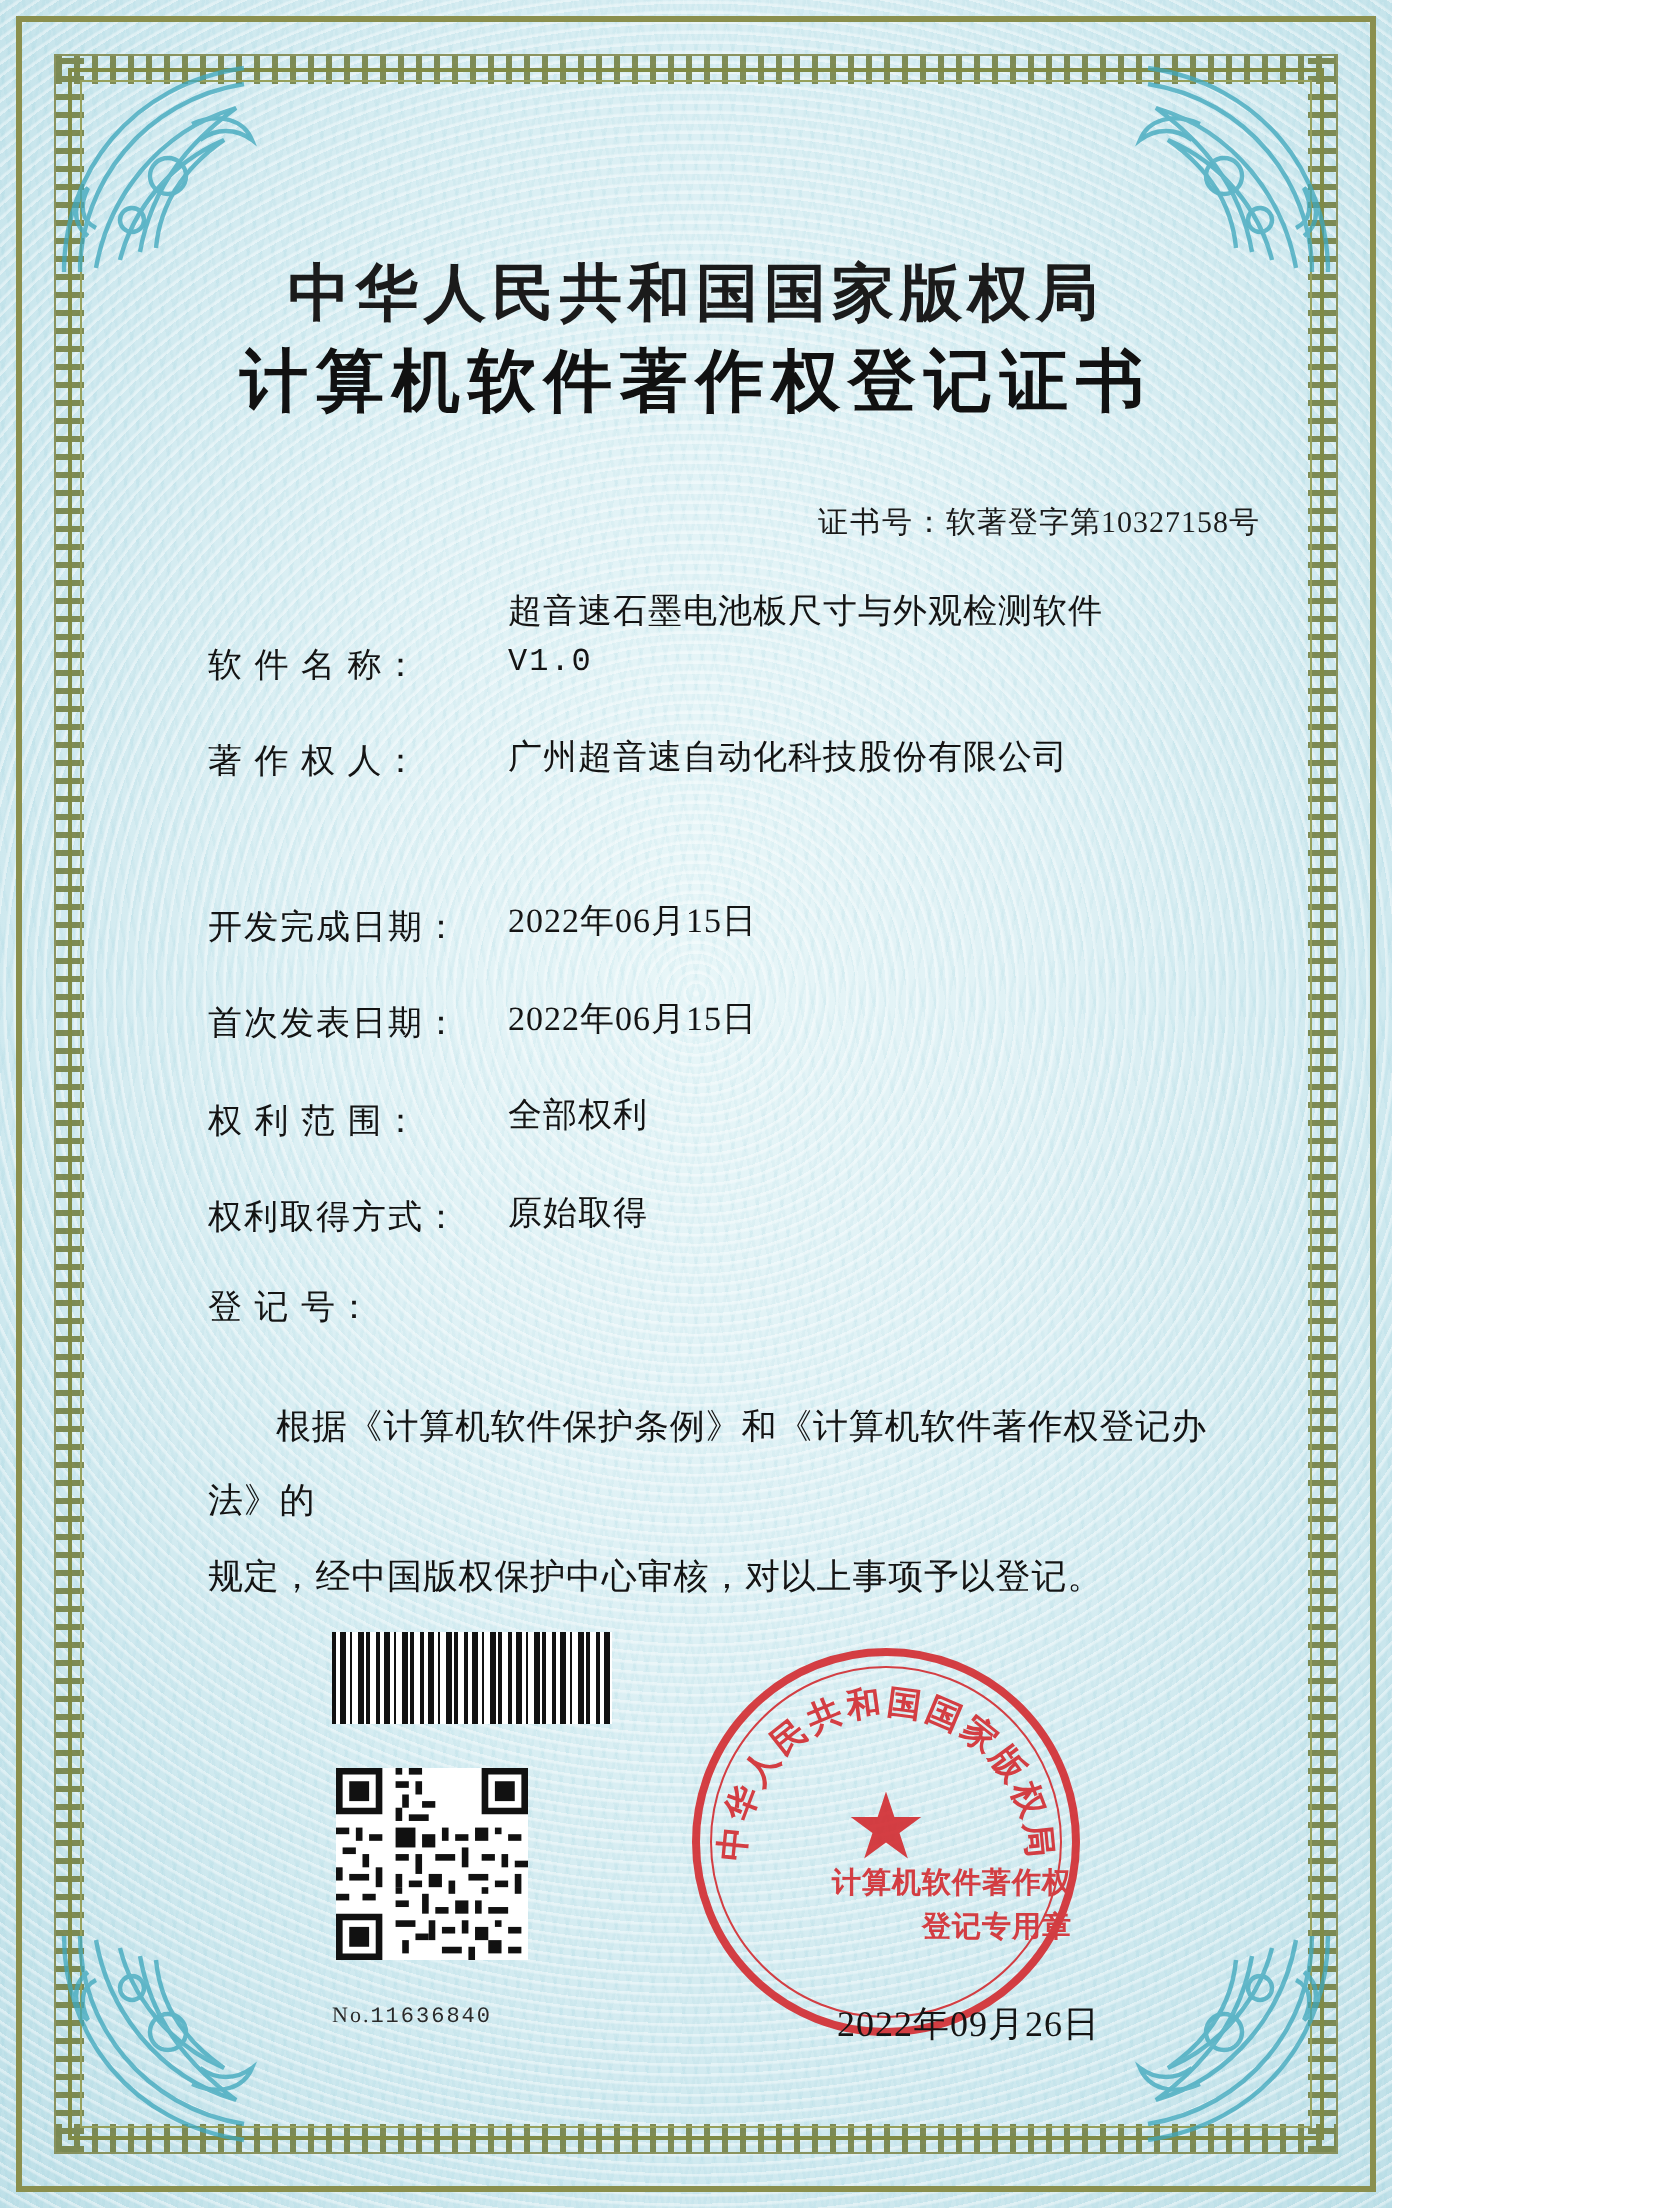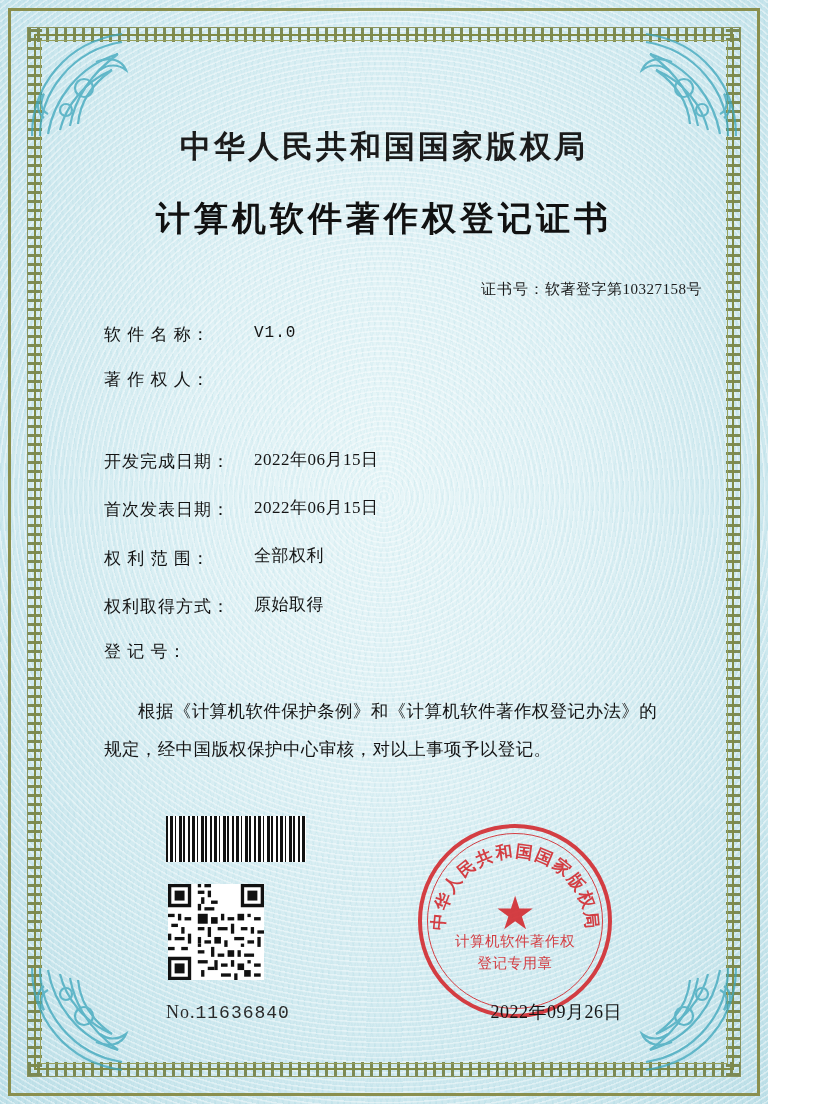--- a/index.html
+++ b/index.html
@@ -5,21 +5,21 @@
   html, body {
     margin: 0;
     padding: 0;
     background: #ffffff;
   }
   body {
     font-family: "Liberation Serif", serif;
   }
   .page {
     position: relative;
-    width: 768px;
+    width: 696px;
     height: 1104px;
     overflow: hidden;
     background:
       radial-gradient(ellipse at 50% 42%, #e8f6f8 0%, #dff1f5 35%, #cfe9ef 70%, #bfe0e8 100%);
   }
   
   .moire {
     position: absolute;
     inset: 0;
     background-image:
@@ -88,21 +88,20 @@
     color: #1b1b1b;
     margin-top: 72px;
     font-family: "Liberation Serif", "DejaVu Serif", serif;
   }
   .doc-title {
     text-align: center;
     font-size: 34px;
     letter-spacing: 4px;
     font-weight: bold;
     color: #111;
-    margin-top: 28px;
     font-family: "Liberation Serif", "DejaVu Serif", serif;
   }
   .cert-no {
     text-align: right;
     font-size: 15px;
     color: #1b1b1b;
     margin-top: 38px;
     padding-right: 6px;
     letter-spacing: 0.5px;
   }
@@ -173,21 +172,21 @@
     position: absolute;
     left: 108px;
     top: 830px;
     width: 96px;
     height: 96px;
   }
   .serial {
     position: absolute;
     left: 106px;
     top: 948px;
-    font-size: 18px;
+    font-size: 11px;
     color: #2a2a2a;
     letter-spacing: 1px;
     font-family: "Liberation Mono", monospace;
   }
   .serial .nolabel { font-family: "Liberation Serif", serif; }
 
   
   .seal {
     position: absolute;
     right: 96px;
@@ -220,23 +219,23 @@
   .seal .arc text {
     fill: #d3262b;
     font-family: "Liberation Serif", serif;
     font-size: 17px;
     font-weight: bold;
     letter-spacing: 2px;
   }
   .seal .l1, .seal .l2 {
     position: absolute;
     width: 100%;
-    text-align: center;
+    text-align: right;
     font-size: 14.5px;
-    font-weight: normal;
+    font-weight: bold;
     letter-spacing: 0.5px;
   }
   .seal .l1 { top: 104px; }
   .seal .l2 { top: 126px; }
 
   .issue-date {
     position: absolute;
     right: 86px;
     top: 946px;
     font-size: 18px;
@@ -308,26 +307,28 @@
     <div class="doc-title">计算机软件著作权登记证书</div>
 
     <div class="cert-no">
       <span class="lbl">证书号：</span><span>软著登字第10327158号</span>
     </div>
 
     <div class="fields">
       <div class="row">
         <div class="label">软 件 名 称：</div>
         <div class="value">
+          <span>超音速石墨电池板尺寸与外观检测软件</span>
           <span class="sub">V1.0</span>
         </div>
       </div>
 
       <div class="row">
         <div class="label">著 作 权 人：</div>
+        <div class="value">广州超音速自动化科技股份有限公司</div>
       </div>
 
       <div class="gap-big"></div>
 
       <div class="row">
         <div class="label">开发完成日期：</div>
         <div class="value">2022年06月15日</div>
       </div>
 
       <div class="row">

